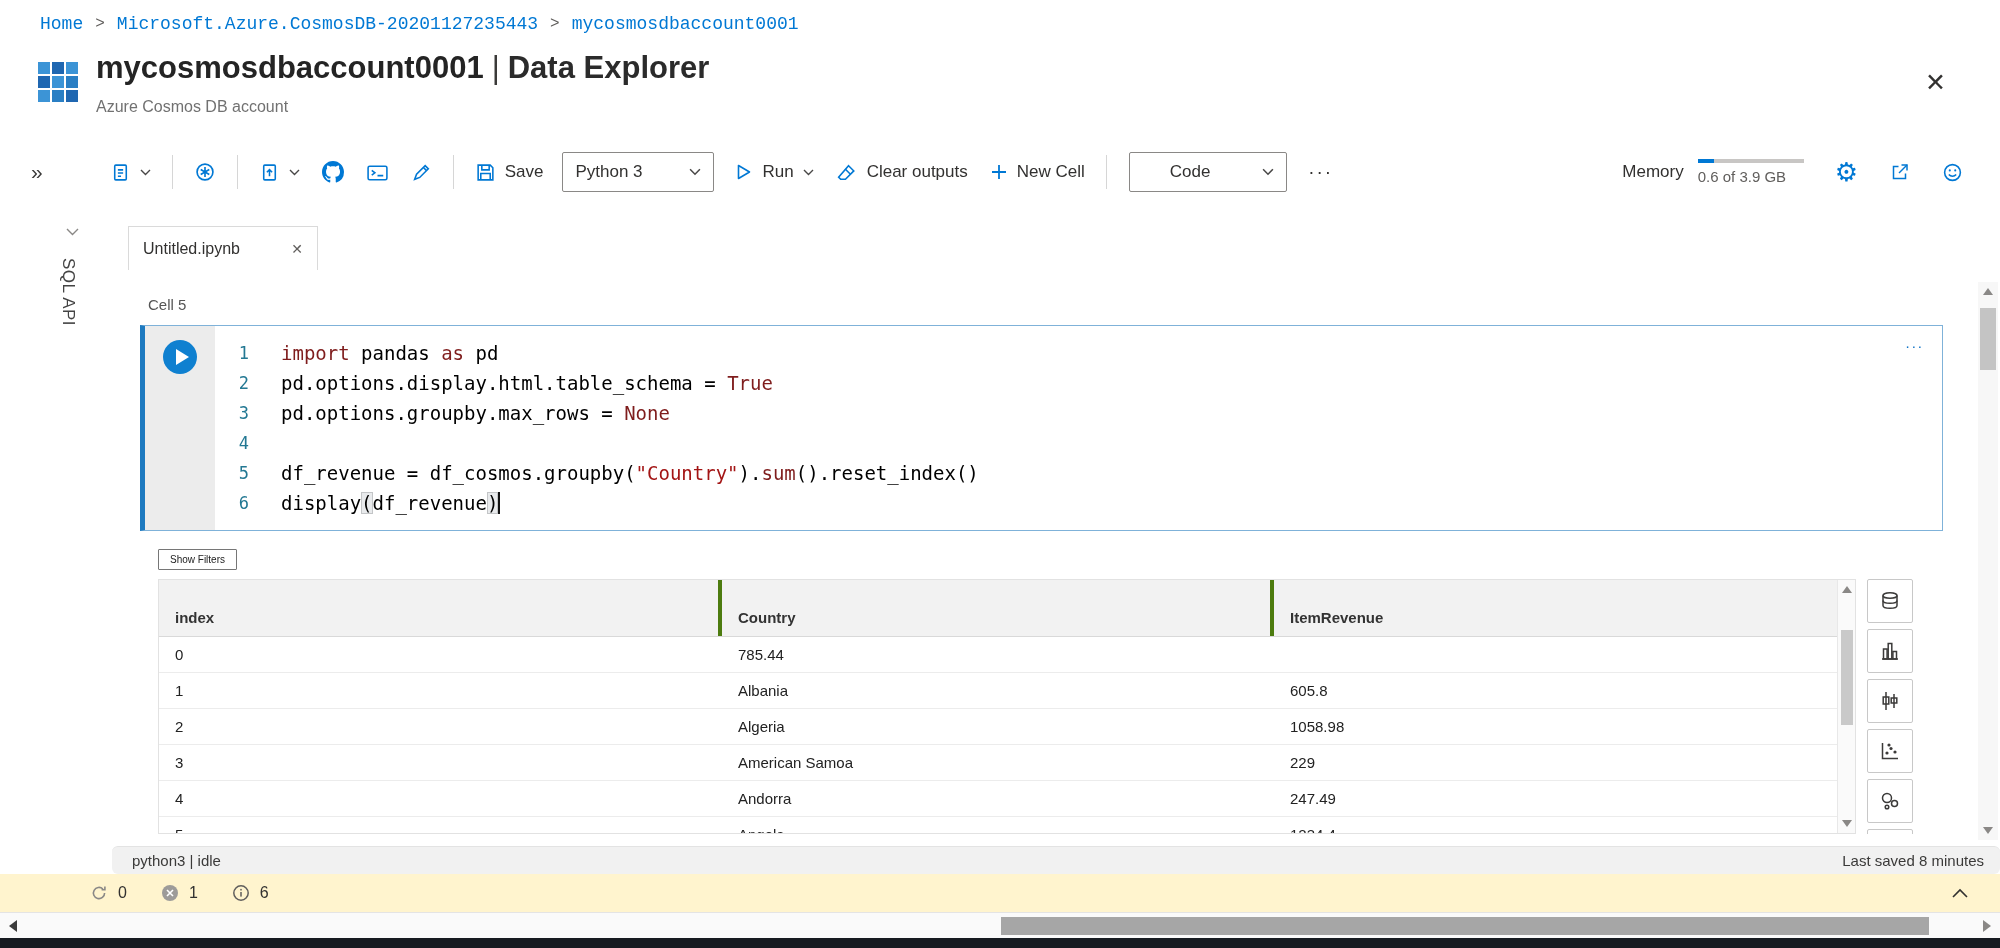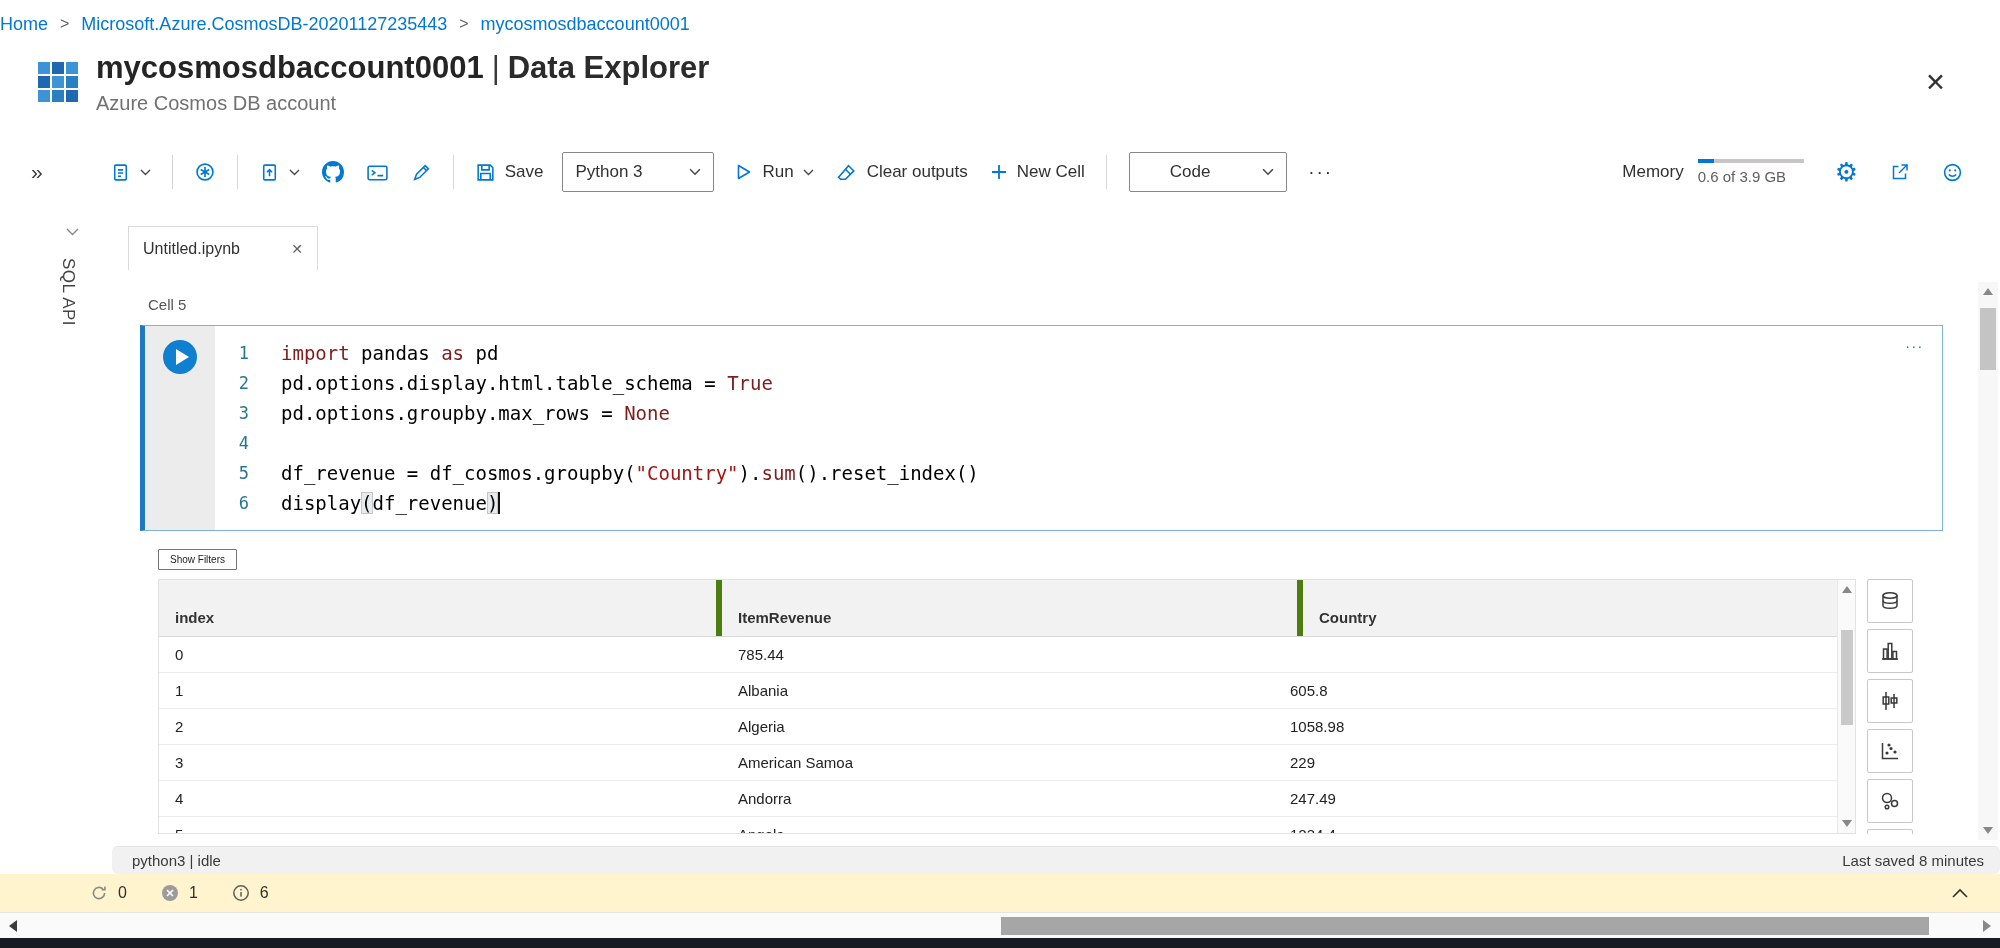--- a/index.html
+++ b/index.html
@@ -5,33 +5,33 @@
   * { box-sizing: border-box; margin: 0; padding: 0; }
   html,body { width:2000px; height:948px; }
   body {
     font-family: "Liberation Sans", sans-serif;
     background:#fff; color:#323130; overflow:hidden; position:relative;
   }
   svg { display:block; }
   button { font:inherit; background:none; border:none; cursor:pointer; color:inherit; }
 
   
-  .breadcrumb { height:48px; display:flex; align-items:center; gap:12px; font-size:18px; }
+  .breadcrumb { height:48px; display:flex; align-items:center; padding-left:40px; gap:12px; font-size:18px;font-family:Liberation Mono, monospace; }
   .crumb { color:#0078d4; text-decoration:none; cursor:pointer; }
   .crumb-sep { color:#605e5c; font-size:16px; }
 
   
   .page-header { height:90px; display:flex; align-items:flex-start; padding-left:36px; position:relative; }
   .cosmos-icon { margin-top:10px; }
   .titles { margin-left:14px; }
   .page-title { font-size:31px; color:#242424; line-height:40px; white-space:nowrap; }
   .t-strong { font-weight:700; }
   .t-sep { font-weight:300; color:#3b3a39; margin:0 8px; }
   .t-light { font-weight:700; color:#2b2b2b; }
-  .page-subtitle { font-size:20px; color:#717171; margin-top:4px; }
+  .page-subtitle { font-size:16px; color:#717171; margin-top:10px; }
   .close-btn { position:absolute; right:54px; top:22px; font-size:25px; font-weight:300; color:#323130; line-height:1; }
 
   
   .toolbar { height:68px; display:flex; align-items:center; padding:0 28px 0 25px; white-space:nowrap; }
   .tb-collapse { font-size:21px; color:#3b3a39; margin-right:52px; padding:4px 6px; }
   .tb-btn { display:inline-flex; align-items:center; gap:9px; padding:6px 9px; color:#323130; font-size:17px; }
   .tb-btn + .tb-btn { margin-left:4px; }
   .tb-divider { width:1px; height:34px; background:#d6d6d6; margin:0 12px; flex:none; }
   .tb-select { height:40px; min-width:152px; border:1px solid #8a8886; border-radius:2px;
                display:inline-flex; align-items:center; justify-content:space-between;
@@ -78,21 +78,21 @@
   .tok-pl { color:#000; }
   .tok-br { background:#e8eaec; outline:1px solid #c3c5c7; outline-offset:-1px; }
   .tok-cursor { display:inline-block; width:2px; height:22px; background:#111; vertical-align:-4px; }
   .cell-more { position:absolute; top:8px; right:18px; color:#1073c7; font-size:15px; letter-spacing:2px; cursor:pointer; }
 
   
   .show-filters { margin:18px 0 0 18px; font-size:10px; padding:4px 11px; border:1px solid #767676; background:#fff; color:#222; border-radius:1px; }
   .output-row { display:flex; margin:9px 0 0 18px; height:255px; overflow:hidden; }
   .data-table { width:1698px; flex:none; position:relative; border:1px solid #e2e2e2; background:#fff; overflow:hidden; }
   .dt-head { display:flex; height:57px; background:#f2f2f2; border-bottom:1px solid #d9d9d9; }
-  .dt-hcell { height:100%; display:flex; align-items:flex-end; padding:0 0 10px 16px; font-size:15px; font-weight:700; color:#333; border-right:6px solid #4d7c0f; }
+  .dt-hcell { height:100%; display:flex; align-items:flex-end; padding:0 0 10px 16px; font-size:15px; font-weight:700; color:#333; border-right:4px solid #4d7c0f; }
   .dt-hcell:last-child { border-right:none; }
   .c1 { width:563px; flex:none; } .c2 { width:552px; flex:none; } .c3 { flex:1; }
   .dt-row { display:flex; height:36px; align-items:center; border-bottom:1px solid #ececec; }
   .dt-cell { padding-left:16px; font-size:15px; color:#222; }
   .dt-scrollbar { position:absolute; top:0; right:0; bottom:0; width:18px; background:#fafafa; border-left:1px solid #e8e8e8; }
   .tri-up    { width:0; height:0; border-left:5px solid transparent; border-right:5px solid transparent; border-bottom:7px solid #8a8886; margin:6px auto 0; }
   .tri-down  { width:0; height:0; border-left:5px solid transparent; border-right:5px solid transparent; border-top:7px solid #8a8886; margin:0 auto 6px; }
   .dt-thumb { position:absolute; top:50px; left:3px; width:12px; height:95px; background:#c9c9c9; }
   .sb-bottom { position:absolute; bottom:0; width:100%; }
 
@@ -398,22 +398,22 @@
         </div>
         <div class="cell-more">...</div>
       </div>
 
       <button class="show-filters">Show Filters</button>
 
       <div class="output-row">
         <div class="data-table">
           <div class="dt-head">
             <div class="dt-hcell c1">index</div>
+            <div class="dt-hcell c2">Country</div>
             <div class="dt-hcell c3">ItemRevenue</div>
-            <div class="dt-hcell c2">Country</div>
           </div>
           <div class="dt-body">
   <div class="dt-row">
     <div class="dt-cell c1 cell">0</div>
     <div class="dt-cell c3 cell">785.44</div>
   </div>
 
   <div class="dt-row">
     <div class="dt-cell c1 cell">1</div>
     <div class="dt-cell c2 cell">Albania</div>

